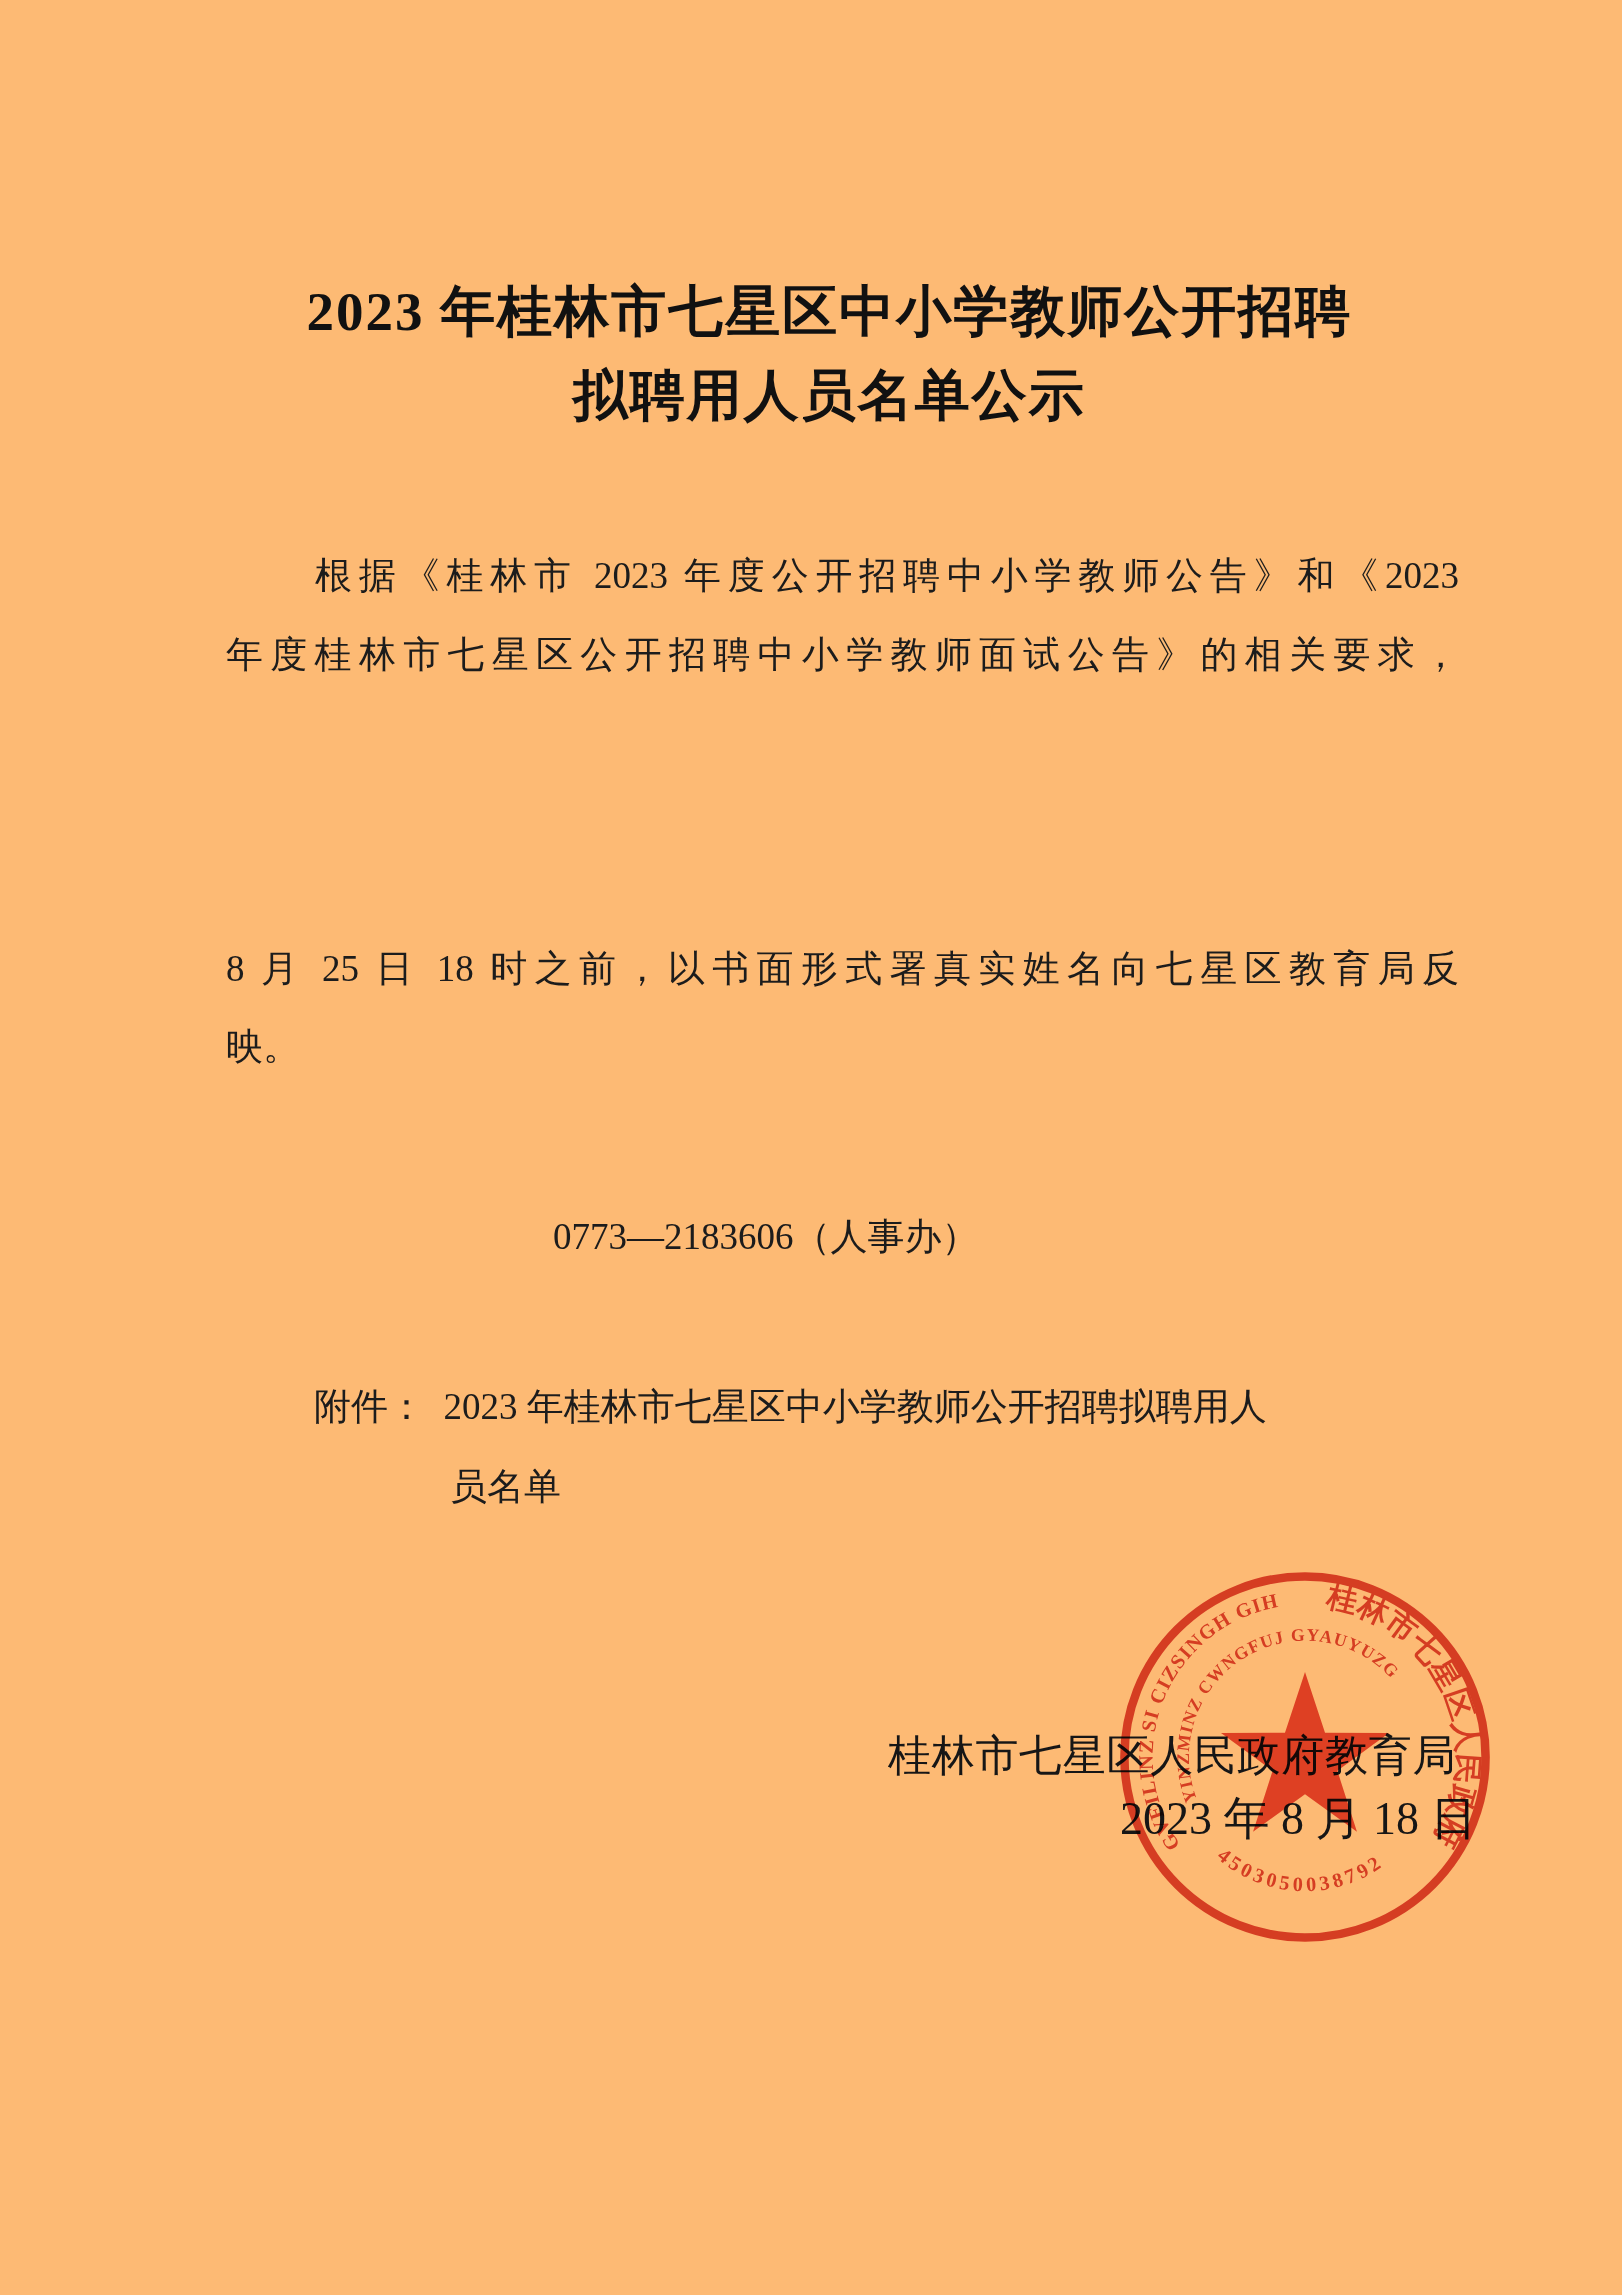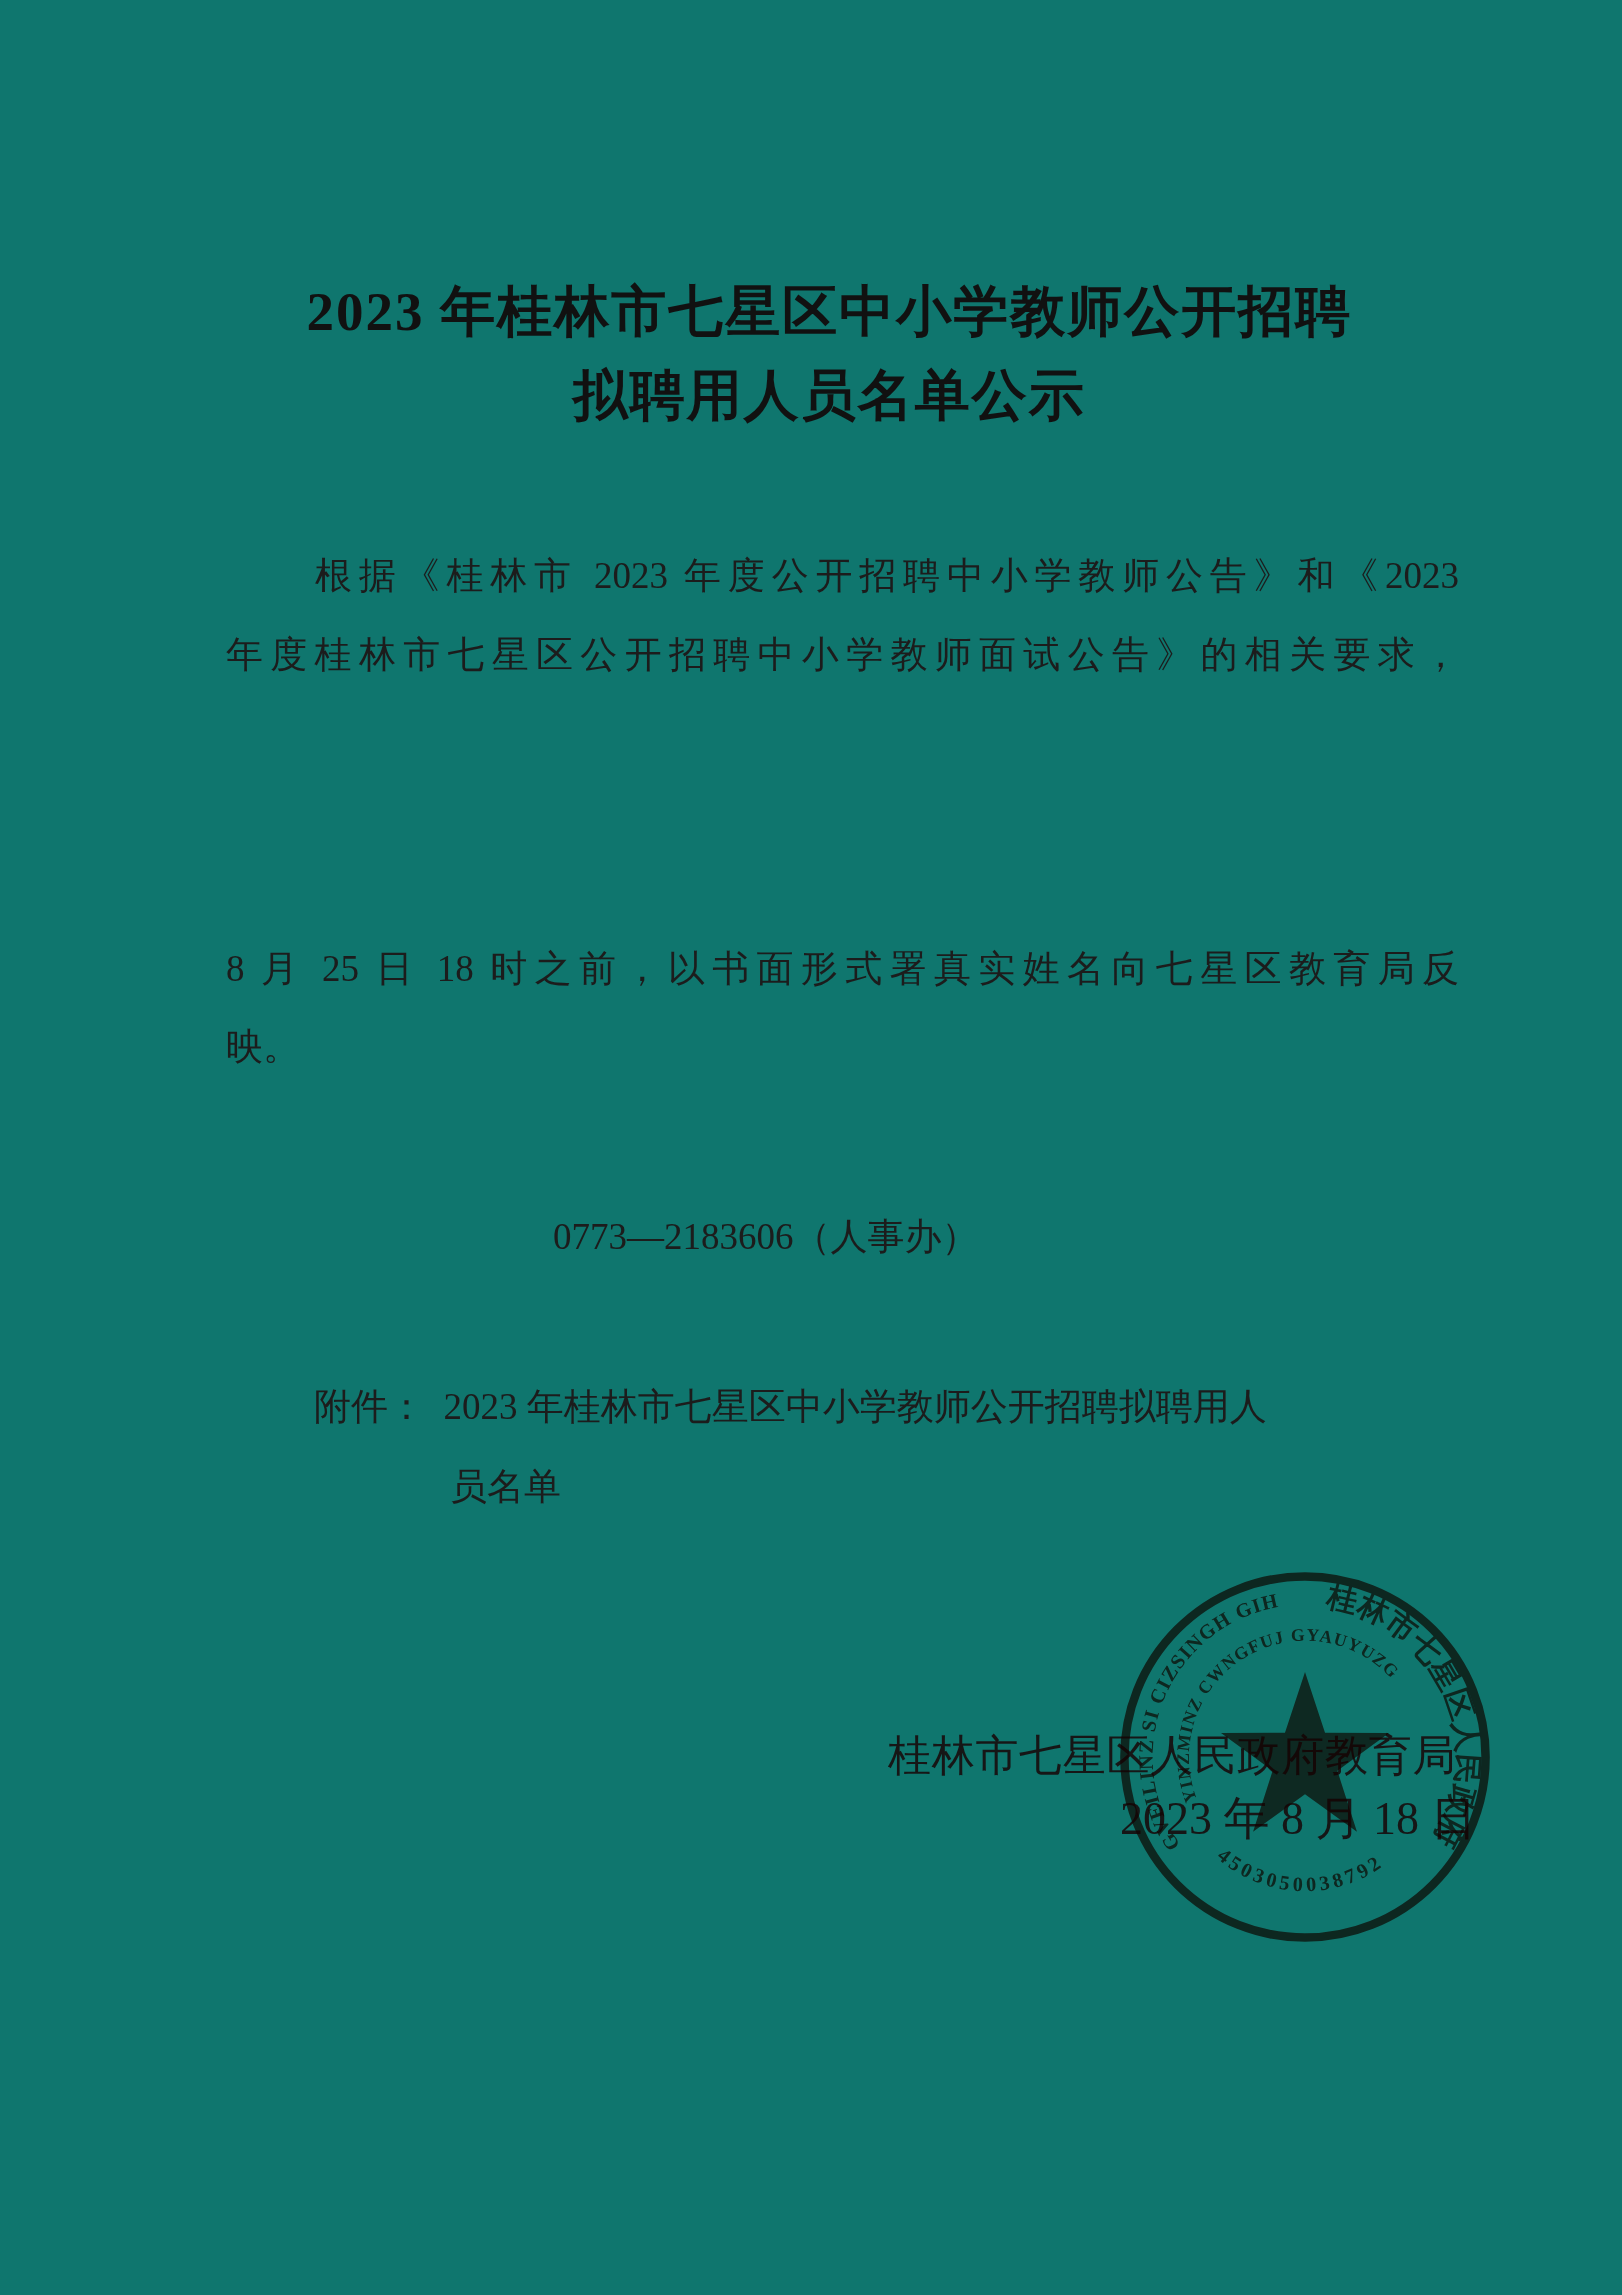--- a/index.html
+++ b/index.html
@@ -1,18 +1,18 @@
 <!DOCTYPE html>
 <html style="font-size:10.5px"><head>
 <meta charset="utf-8">
 <style>
   html,body{margin:0;padding:0;background:#e8e8e8;}
   .page{
     position:relative;width:1622px;height:2295px;margin:0 auto;
-    background:#0f766e;overflow:hidden;
+    background:#fdba74;overflow:hidden;
     font-family:"Liberation Serif","DejaVu Serif",serif;
     color:#1e1e1e;
   }
   .title{
     position:absolute;left:0;width:100%;text-align:center;
     font-weight:700;font-size:55px;line-height:63px;color:#111;
     letter-spacing:2px;transform:translateX(18.3px);
   }
   .bline{
     position:absolute;font-size:37px;line-height:43px;color:#1c1c1c;

